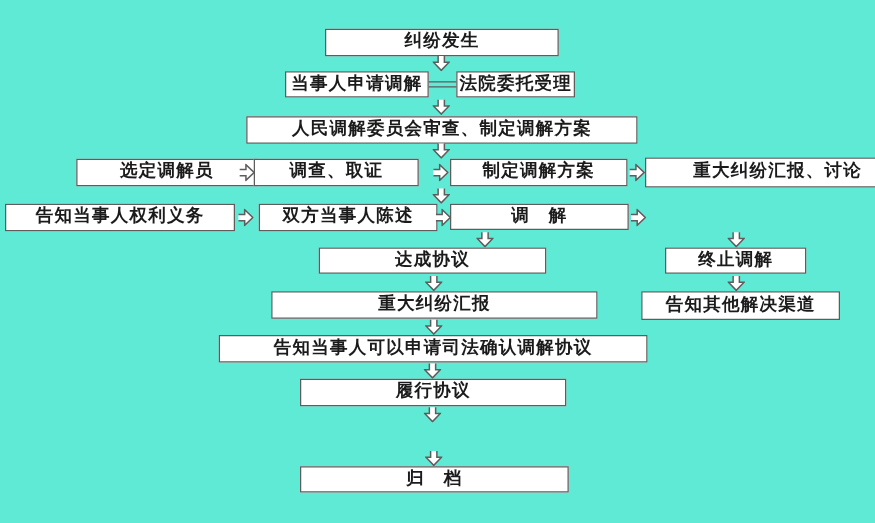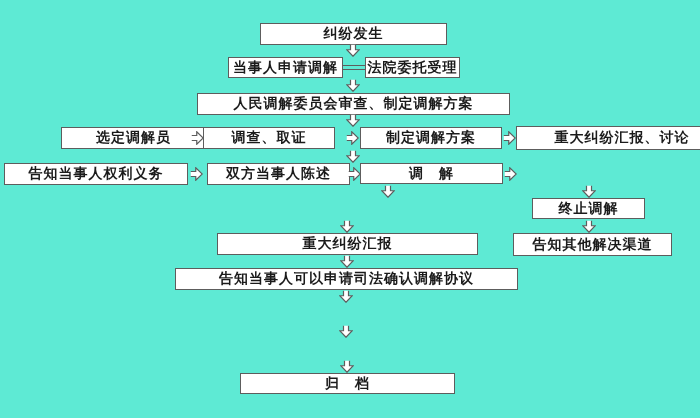--- a/index.html
+++ b/index.html
@@ -32,26 +32,28 @@
 
   <div class="box" style="left:61px;top:127px;width:145px;height:22px">选定调解员</div>
   <div class="box" style="left:203px;top:127px;width:132px;height:22px">调查、取证</div>
   <div class="box" style="left:360px;top:127px;width:142px;height:22px">制定调解方案</div>
   <div class="box" style="left:516px;top:126px;width:212px;height:24px">重大纠纷汇报、讨论</div>
 
   <div class="box" style="left:4px;top:163px;width:184px;height:22px">告知当事人权利义务</div>
   <div class="box" style="left:207px;top:163px;width:143px;height:22px">双方当事人陈述</div>
   <div class="box" style="left:360px;top:163px;width:143px;height:21px">调　解</div>
 
+  <div class="box" style="left:255px;top:198px;width:182px;height:21px">达成协议</div>
   <div class="box" style="left:532px;top:198px;width:113px;height:21px">终止调解</div>
 
   <div class="box" style="left:217px;top:233px;width:261px;height:22px">重大纠纷汇报</div>
   <div class="box" style="left:513px;top:233px;width:159px;height:23px">告知其他解决渠道</div>
 
   <div class="box" style="left:175px;top:268px;width:343px;height:22px">告知当事人可以申请司法确认调解协议</div>
+  <div class="box" style="left:240px;top:303px;width:213px;height:22px">履行协议</div>
   <div class="box" style="left:240px;top:373px;width:215px;height:21px">归　档</div>
 
   <div class="dbl"></div>
 
   <svg class="ar" style="left:346px;top:44px" width="14" height="13" viewBox="0 0 14 13">
       <path d="M4.5 0.75 L4.5 5.75 L0.75 5.75 L7 12.25 L13.25 5.75 L9.5 5.75 L9.5 0.75"></path>
     </svg>
   <svg class="ar" style="left:346px;top:79px" width="14" height="13" viewBox="0 0 14 13">
       <path d="M4.5 0.75 L4.5 5.75 L0.75 5.75 L7 12.25 L13.25 5.75 L9.5 5.75 L9.5 0.75"></path>
     </svg>

